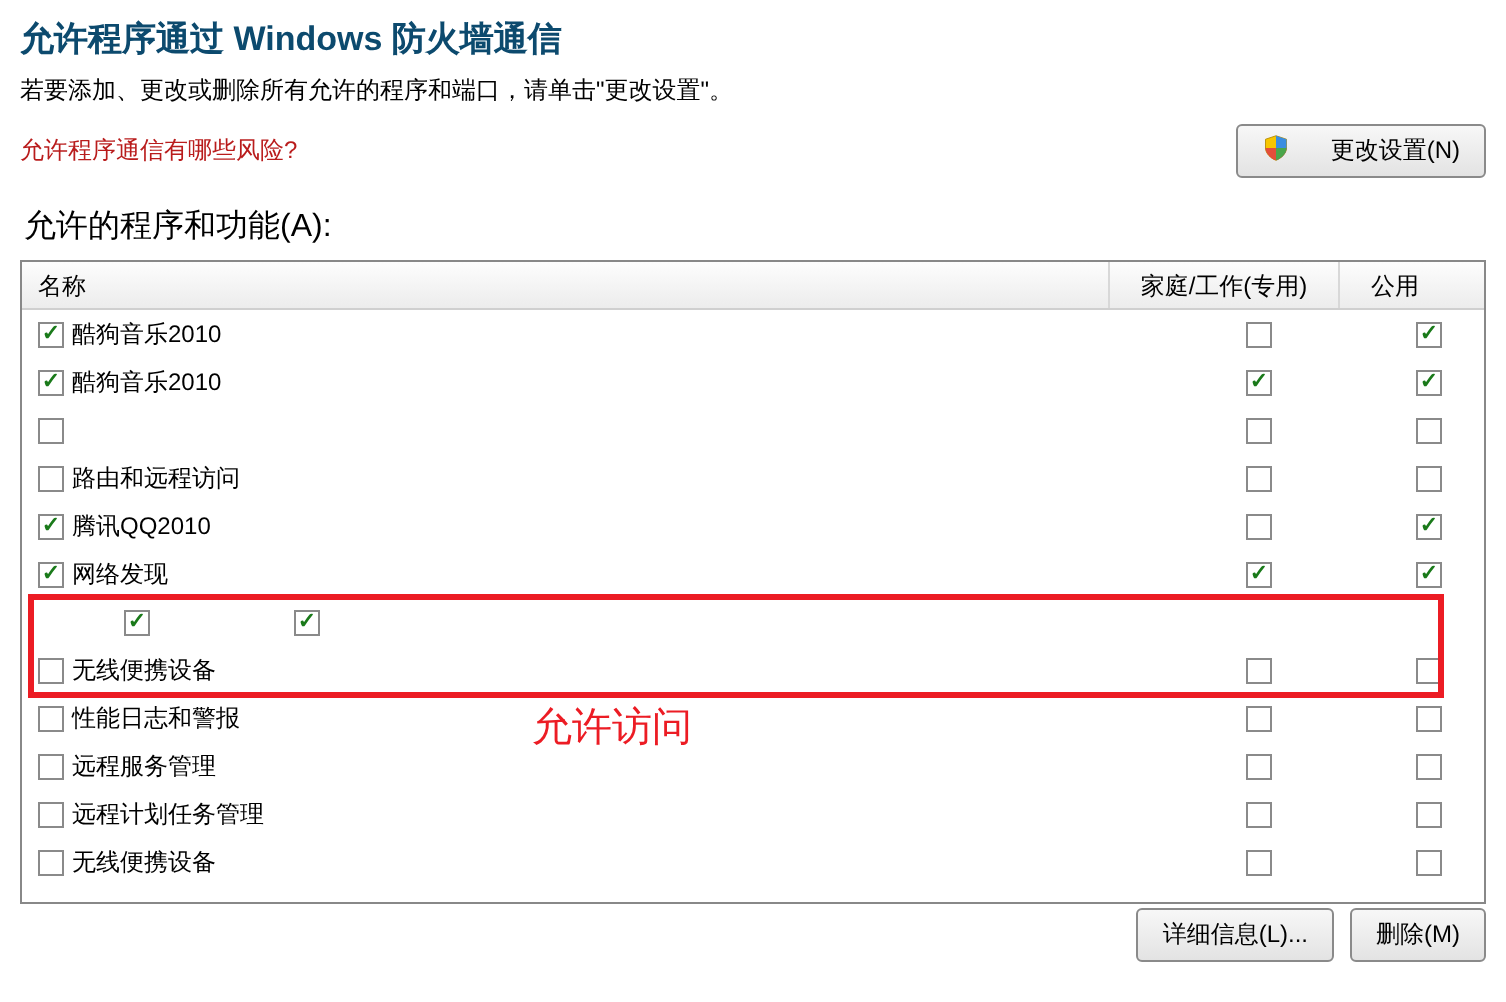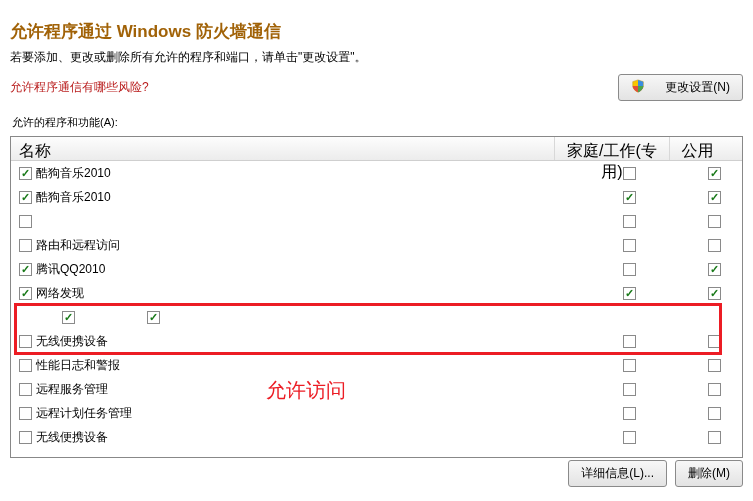--- a/index.html
+++ b/index.html
@@ -6,23 +6,23 @@
   body {
     margin: 0;
     padding: 8px 10px;
     font-family: "Microsoft YaHei", "Segoe UI", Tahoma, sans-serif;
     font-size: 12px;
     background: #fff;
     color: #000;
     width: 753px;
   }
   .title {
-    color: #a16207;
+    color: #0c4a6e;
     font-size: 17px;
-    margin: 12px 0 6px 0;
+    margin: 0 0 6px 0;
   }
   .subtitle {
     font-size: 12px;
     margin: 0 0 8px 0;
     color: #000;
   }
   .link-row {
     display: flex;
     justify-content: space-between;
     align-items: center;
@@ -42,34 +42,34 @@
     font-family: inherit;
     cursor: pointer;
     display: inline-flex;
     gap: 20px;
   }
   .shield {
     width: 14px; height: 14px;
     display: inline-block;
   }
   .section-label {
-    font-size: 11px;
+    font-size: 16px;
     margin: 0 0 6px 2px;
   }
   .list-frame {
     border: 1px solid #888;
     position: relative;
     height: 322px;
     background: #fff;
   }
   .list-header {
     display: flex;
     background: linear-gradient(#fdfdfd, #ececec);
     border-bottom: 1px solid #cfcfcf;
-    font-size: 16px;
+    font-size: 12px;
     height: 24px;
     align-items: stretch;
     padding-right: 17px; 
   }
   .col-name {
     flex: 1 1 auto;
     padding: 4px 8px;
     border-right: 1px solid #d8d8d8;
   }
   .col-home {
@@ -136,21 +136,21 @@
     right: 20px;
     top: 142px;
     height: 52px;
     z-index: 5;
   }
   .annotation {
     position: absolute;
     color: #ec1c24;
     font-size: 20px;
     left: 255px;
-    top: 216px;
+    top: 195px;
     pointer-events: none;
     z-index: 5;
     font-family: "SimSun", serif;
   }
   .bottom-buttons {
     display: flex;
     justify-content: flex-end;
     gap: 8px;
     margin-top: 2px;
   }

